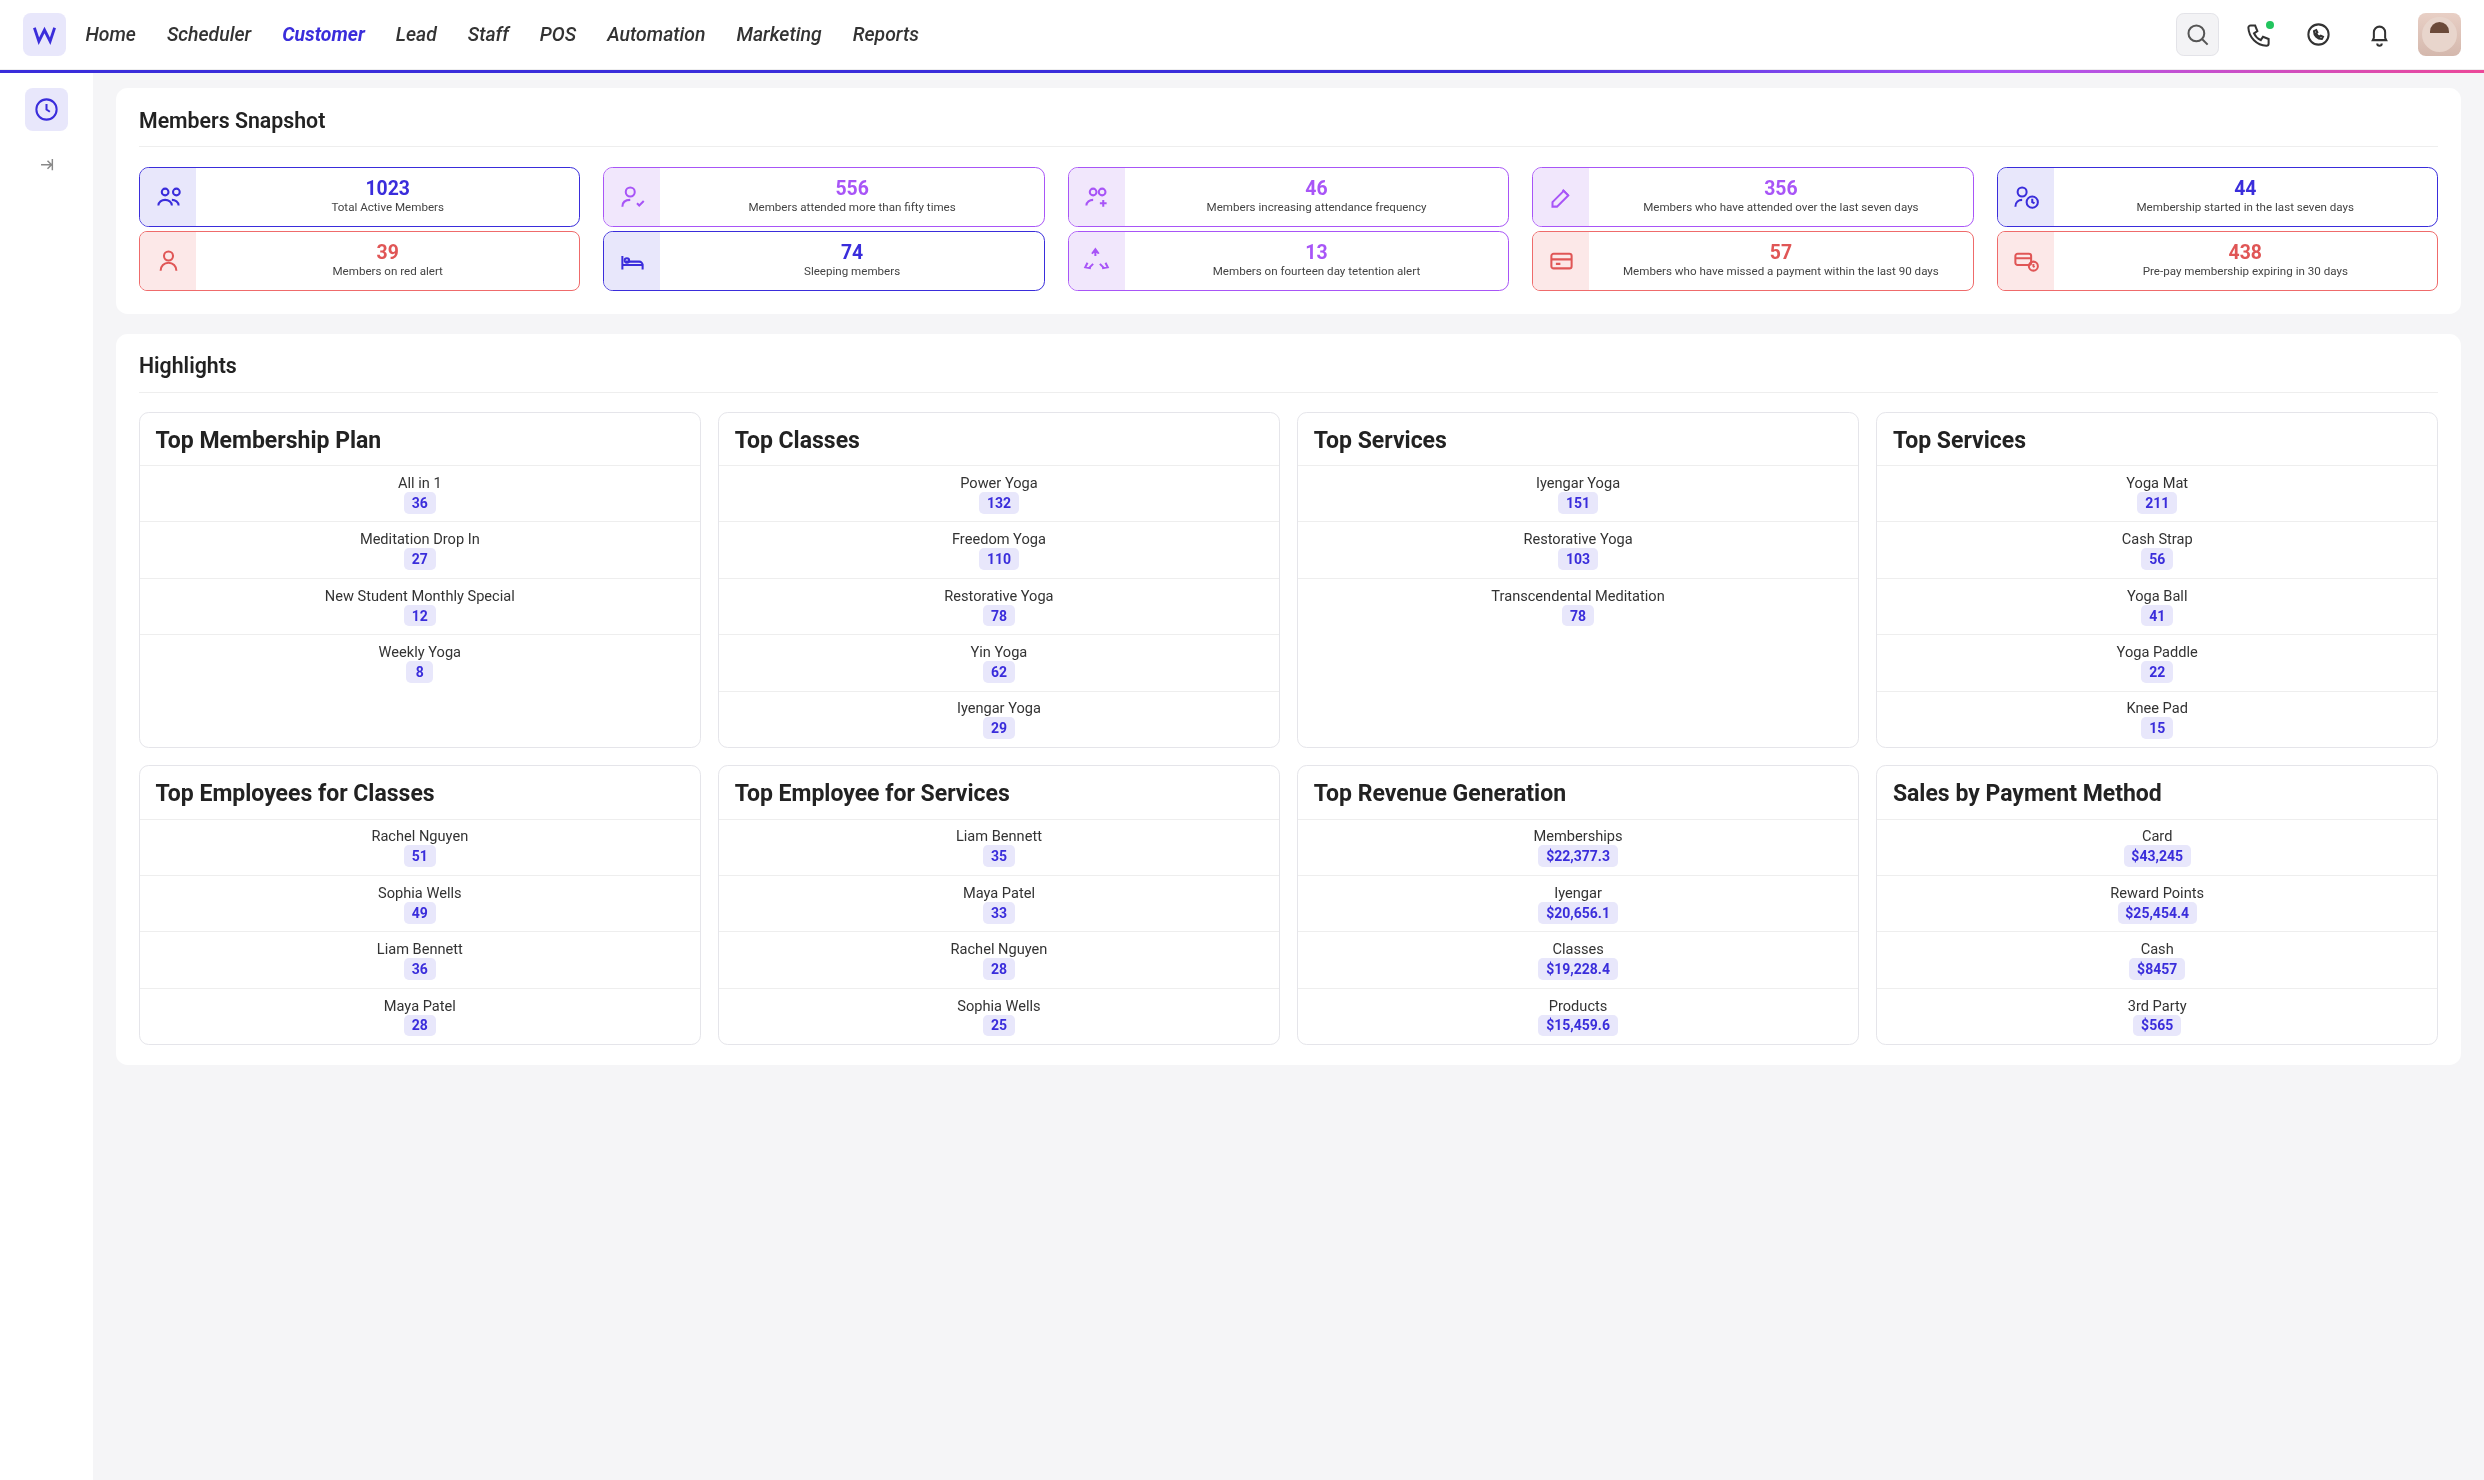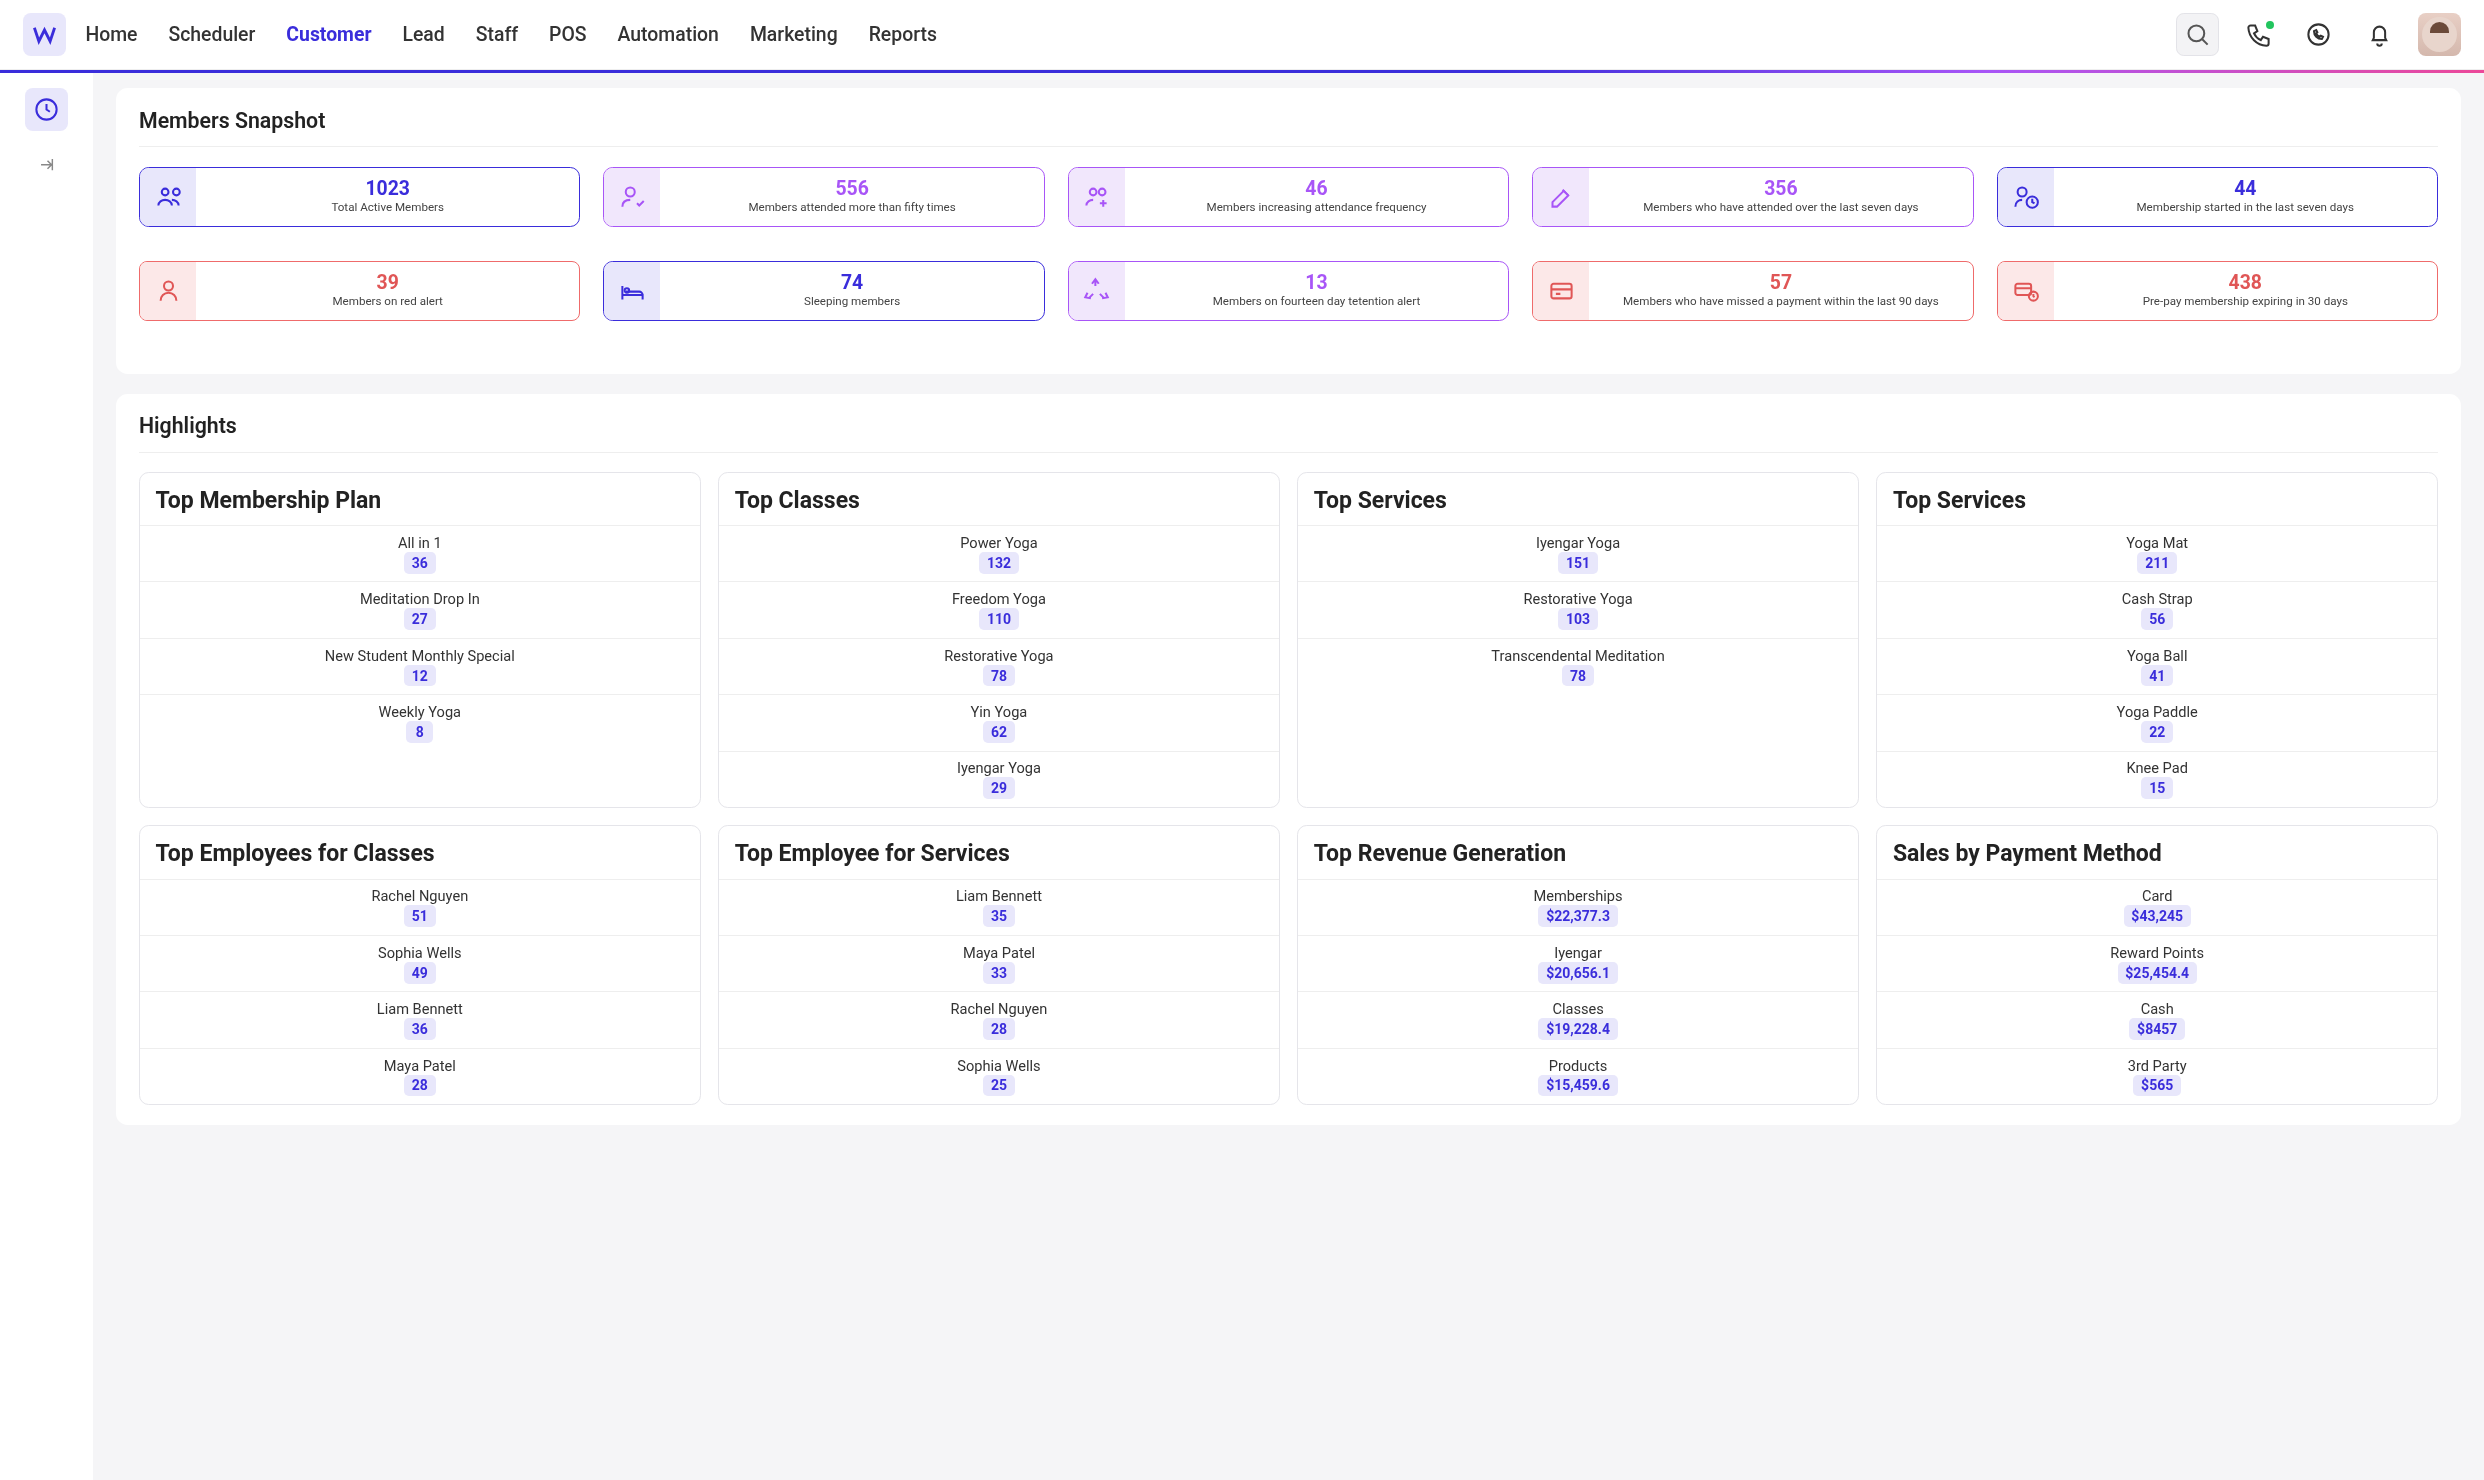--- a/index.html
+++ b/index.html
@@ -1,37 +1,37 @@
 <!DOCTYPE html>
 <html><head>
 <meta charset="utf-8">
 <style>
 * { margin: 0; padding: 0; box-sizing: border-box; }
 body { font-family: -apple-system, BlinkMacSystemFont, "Segoe UI", Roboto, sans-serif; background: #f5f5f7; color: #333; }
 .topbar { display: flex; align-items: center; padding: 0 23px; height: 70px; background: #fff; border-bottom: 1px solid #eee; }
 .logo { width: 43px; height: 43px; background: #e8e7fb; border-radius: 7.8px; display: flex; align-items: center; justify-content: center; margin-right: 19.4px; }
 .logo svg { width: 27px; height: 27px; }
-.nav { display: flex; gap: 31px; flex: 1; }
+.nav { display: flex; gap: 31px; flex: 1; font-style: italic; }
 .nav-item { font-size: 19.4px; color: #333; cursor: pointer; font-weight: 500; }
 .nav-item.active { color: #3a2ddb; font-weight: 700; }
 .top-icons { display: flex; align-items: center; gap: 17.5px; }
 .icon-btn { width: 43px; height: 43px; display: flex; align-items: center; justify-content: center; cursor: pointer; position: relative; }
 .search-box { background: #f3f3f5; border: 1px solid #e3e3e8; border-radius: 7.8px; }
 .avatar { width: 43px; height: 43px; border-radius: 7.8px; background: linear-gradient(#e8cfc5,#d4b8ad); display: flex; align-items: center; justify-content: center; font-size: 23px; }
 .green-dot { position: absolute; top: 7.8px; right: 5.8px; width: 7.8px; height: 7.8px; background: #22c55e; border-radius: 50%; }
 .gradient-bar { height: 2.9px; background: linear-gradient(90deg, #3a2ddb 60%, #a855f7 80%, #ec4899 100%); }
 .layout { display: flex; min-height: calc(100vh - 73px); }
 .sidebar { width: 93px; background: #fff; padding: 15.5px; display: flex; flex-direction: column; align-items: center; gap: 11.6px; }
 .side-btn { width: 43px; height: 43px; border-radius: 7.8px; display: flex; align-items: center; justify-content: center; cursor: pointer; }
 .side-btn.active { background: #e8e7fb; }
 .main { flex: 1; padding: 15.5px 23px 31px; }
 .panel { background: #fff; border-radius: 11.6px; padding: 19.4px 23px; margin-bottom: 19.4px; }
 .section-title { font-size: 21.3px; font-weight: 600; margin-bottom: 13.6px; color: #222; }
 .section-title + .divider, .divider { height: 1px; background: #eee; margin-bottom: 19.4px; }
-.snapshot-row { display: grid; grid-template-columns: repeat(5, 1fr); gap: 23px; margin-bottom: 34px; }
+.snapshot-row { display: grid; grid-template-columns: repeat(5, 1fr); gap: 23px; margin-bottom: 4px; }
 .snap-card { display: flex; border: 1.5px solid; border-radius: 9.7px; overflow: hidden; min-height: 60px; cursor: pointer; }
 .snap-icon { width: 56px; display: flex; align-items: center; justify-content: center; }
 .snap-body { flex: 1; padding: 7.8px 9.7px; display: flex; flex-direction: column; align-items: center; justify-content: center; text-align: center; }
 .snap-value { font-size: 19.4px; font-weight: 700; line-height: 1.1; }
 .snap-label { font-size: 11.6px; line-height: 1.2; color: #444; margin-top: 1.9px; }
 .c-blue { border-color: #3a2ddb; } .c-blue .snap-icon { background: #e8e7fb; } .c-blue .snap-value { color: #3a2ddb; } .c-blue svg { stroke: #3a2ddb; }
 .c-purple { border-color: #a855f7; } .c-purple .snap-icon { background: #f1e7fc; } .c-purple .snap-value { color: #a855f7; } .c-purple svg { stroke: #a855f7; }
 .c-red { border-color: #ef6b6b; border-radius: 8px; } .c-red .snap-icon { background: #fce8e8; } .c-red .snap-value { color: #e05656; } .c-red svg { stroke: #e05656; }
 .highlights-grid { display: grid; grid-template-columns: repeat(4, 1fr); gap: 17.5px; }
 .hl-card { border: 1px solid #e5e5ea; border-radius: 9.7px; background: #fff; }

